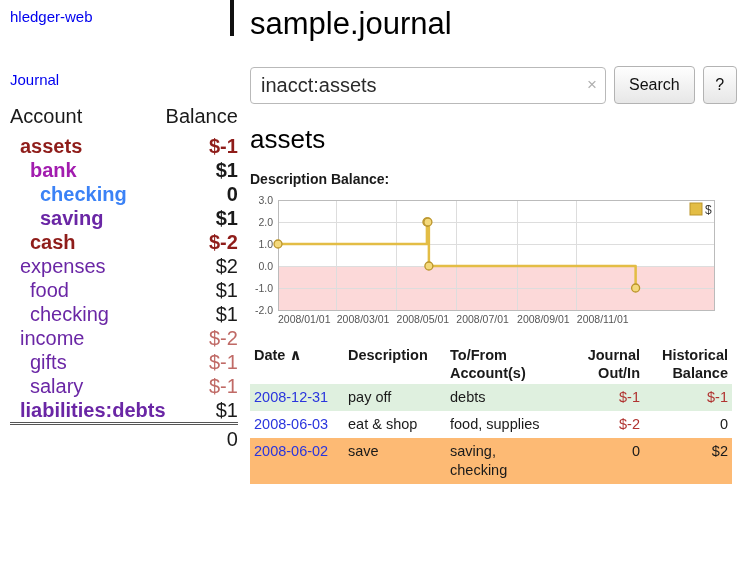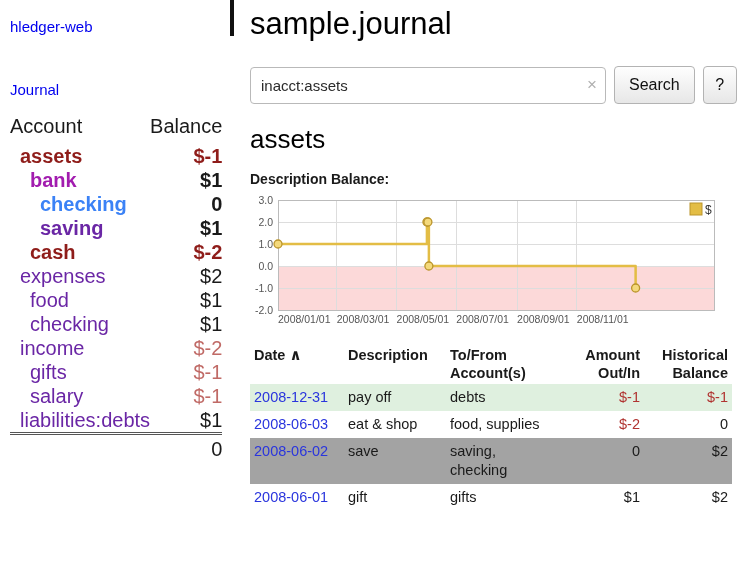--- a/index.html
+++ b/index.html
@@ -6,39 +6,39 @@
   html, body { width: 742px; height: 582px; }
   body {
     font-family: "Liberation Sans", "DejaVu Sans", sans-serif;
     background: #ffffff;
     color: #1a1a1a;
     overflow: hidden;
   }
   .container { display: flex; width: 742px; }
 
   
-  .sidebar { width: 238px; flex: none; padding: 18px 0 0 10px; position: relative; }
+  .sidebar { width: 238px; flex: none; padding: 8px 0 0 10px; position: relative; }
   .scrollbar-thumb { position: absolute; right: 4px; top: 0; width: 4px; height: 36px; background: #111; }
   .app-title { display: block; font-size: 15px; text-decoration: none; margin-bottom: 46px; }
   .journal-link { display: block; font-size: 15px; text-decoration: none; margin-bottom: 14px; }
   .acct-table { border-collapse: collapse; width: 208px; font-size: 20px; }
   .acct-table th { font-weight: 400; text-align: left; padding: 3px 0 6px; }
   .acct-table th.num, .acct-table td.num { text-align: right; }
   .acct-table td { padding: 1px 0; line-height: 22px; white-space: nowrap; }
   .acct-table a { text-decoration: none; }
   .acct-table .total-row td { border-top: 3px double #555; padding-top: 3px; }
 
   
   .main { flex: 1; padding: 4px 8px 0 12px; }
   .page-title { font-size: 31px; font-weight: 400; color: #000; margin: 2px 0 24px; }
   .search-row { display: flex; align-items: center; gap: 8px; margin-bottom: 20px; }
   .search-box { position: relative; width: 356px; flex: none; }
   .search-input {
     width: 100%; height: 37px; border: 1px solid #b9b9b9; border-radius: 4px;
-    padding: 0 30px 0 10px; font-size: 15px; font-family: inherit; color: #2b2b2b;
+    padding: 0 30px 0 10px; font-size: 20px; font-family: inherit; color: #2b2b2b;
   }
   .clear-icon { position: absolute; right: 9px; top: 8px; color: #b0b0b0; font-size: 17px; cursor: pointer; }
   .btn {
     height: 38px; border: 1px solid #b3b3b3; border-radius: 4px;
     background: linear-gradient(#fefefe, #e7e7e7); font-size: 16px;
     font-family: inherit; padding: 0 14px; color: #111; cursor: pointer;
   }
   .btn.help { width: 34px; padding: 0; }
   .account-heading { font-size: 26px; font-weight: 400; color: #000; margin: 2px 0 16px; }
   .chart-heading { font-size: 14px; font-weight: bold; margin-bottom: 8px; }
@@ -108,21 +108,21 @@
           </tr>
           <tr>
             <td style="padding-left: 20px;"><a href="#" style="color: rgb(106, 38, 165);">gifts</a></td>
             <td class="num" style="color: rgb(192, 106, 102);">$-1</td>
           </tr>
           <tr>
             <td style="padding-left: 20px;"><a href="#" style="color: rgb(106, 38, 165);">salary</a></td>
             <td class="num" style="color: rgb(192, 106, 102);">$-1</td>
           </tr>
           <tr>
-            <td style="padding-left: 10px;"><a href="#" style="color: rgb(106, 38, 165);">liabilities:debts</a></td>
+            <td style="padding-left: 10px; font-weight: bold;"><a href="#" style="color: rgb(106, 38, 165);">liabilities:debts</a></td>
             <td class="num" style="color: rgb(26, 26, 26);">$1</td>
           </tr>
         </tbody>
       <tfoot>
         <tr class="total-row">
           <td></td>
           <td class="num">0</td>
         </tr>
       </tfoot>
     </table>
@@ -189,50 +189,43 @@
           <col style="width:88px">
       </colgroup>
       <thead>
         <tr>
           <th>
             <span>Date</span>
             <span class="sort">∧</span>
           </th>
           <th>Description</th>
           <th>To/From Account(s)</th>
-          <th class="num">Amount Out/In</th>
+          <th class="num">Journal Out/In</th>
           <th class="num">Historical Balance</th>
         </tr>
       </thead>
       <tbody>
           <tr style="background: rgb(223, 240, 223);">
             <td><a href="#" style="color: rgb(42, 53, 221);">2008-12-31</a></td>
             <td>pay off</td>
             <td>debts</td>
             <td class="num" style="color: rgb(176, 51, 48);">$-1</td>
             <td class="num" style="color: rgb(176, 51, 48);">$-1</td>
           </tr>
           <tr>
             <td><a href="#" style="color: rgb(42, 53, 221);">2008-06-03</a></td>
             <td>eat &amp; shop</td>
             <td>food, supplies</td>
             <td class="num" style="color: rgb(176, 51, 48);">$-2</td>
             <td class="num" style="color: rgb(26, 26, 26);">0</td>
           </tr>
-          <tr style="background: #a3a3a3;">
+          <tr style="background: #fdba74;">
             <td><a href="#" style="color: rgb(42, 53, 221);">2008-06-02</a></td>
             <td>save</td>
             <td>saving, checking</td>
             <td class="num" style="color: rgb(26, 26, 26);">0</td>
             <td class="num" style="color: rgb(26, 26, 26);">$2</td>
           </tr>
-          <tr>
-            <td><a href="#" style="color: rgb(42, 53, 221);">2008-06-01</a></td>
-            <td>gift</td>
-            <td>gifts</td>
-            <td class="num" style="color: rgb(26, 26, 26);">$1</td>
-            <td class="num" style="color: rgb(26, 26, 26);">$2</td>
-          </tr>
         </tbody>
     </table>
   </main>
 
 </div>
 
 </body></html>

